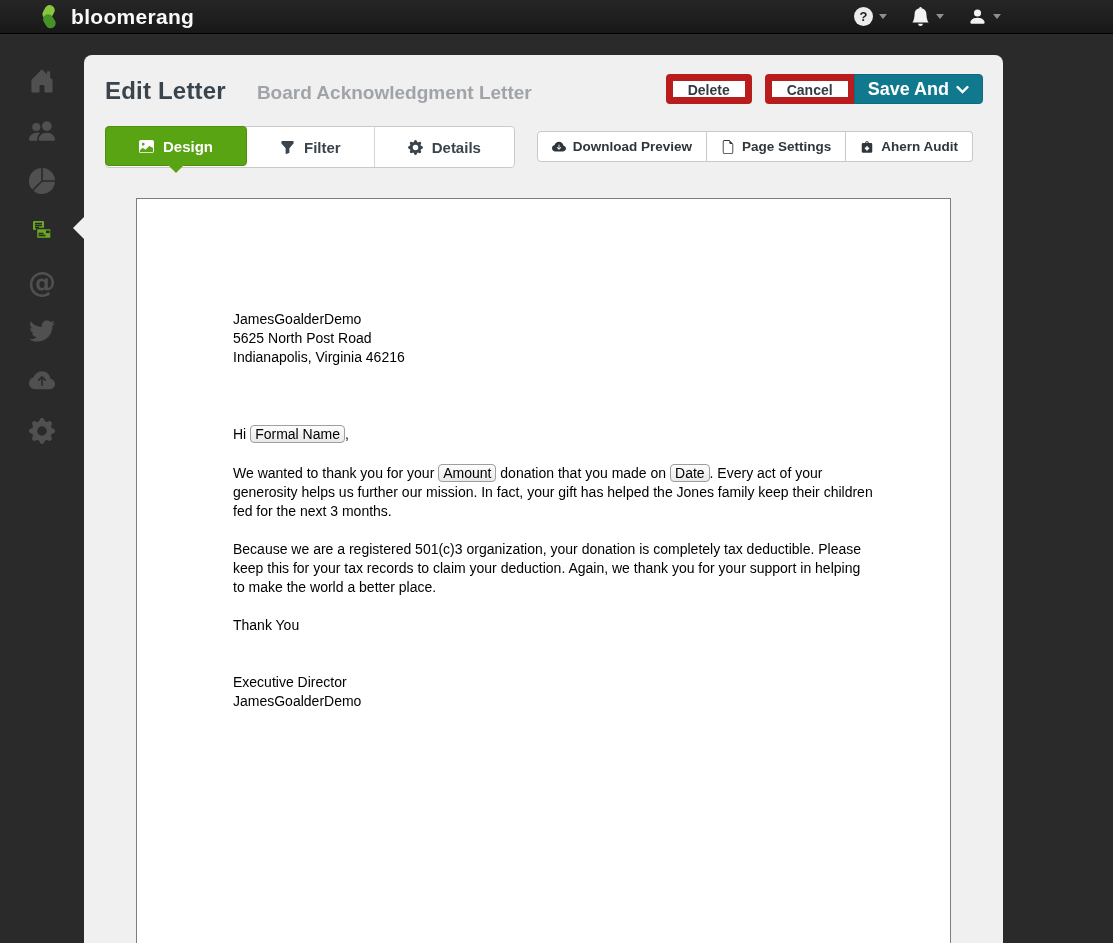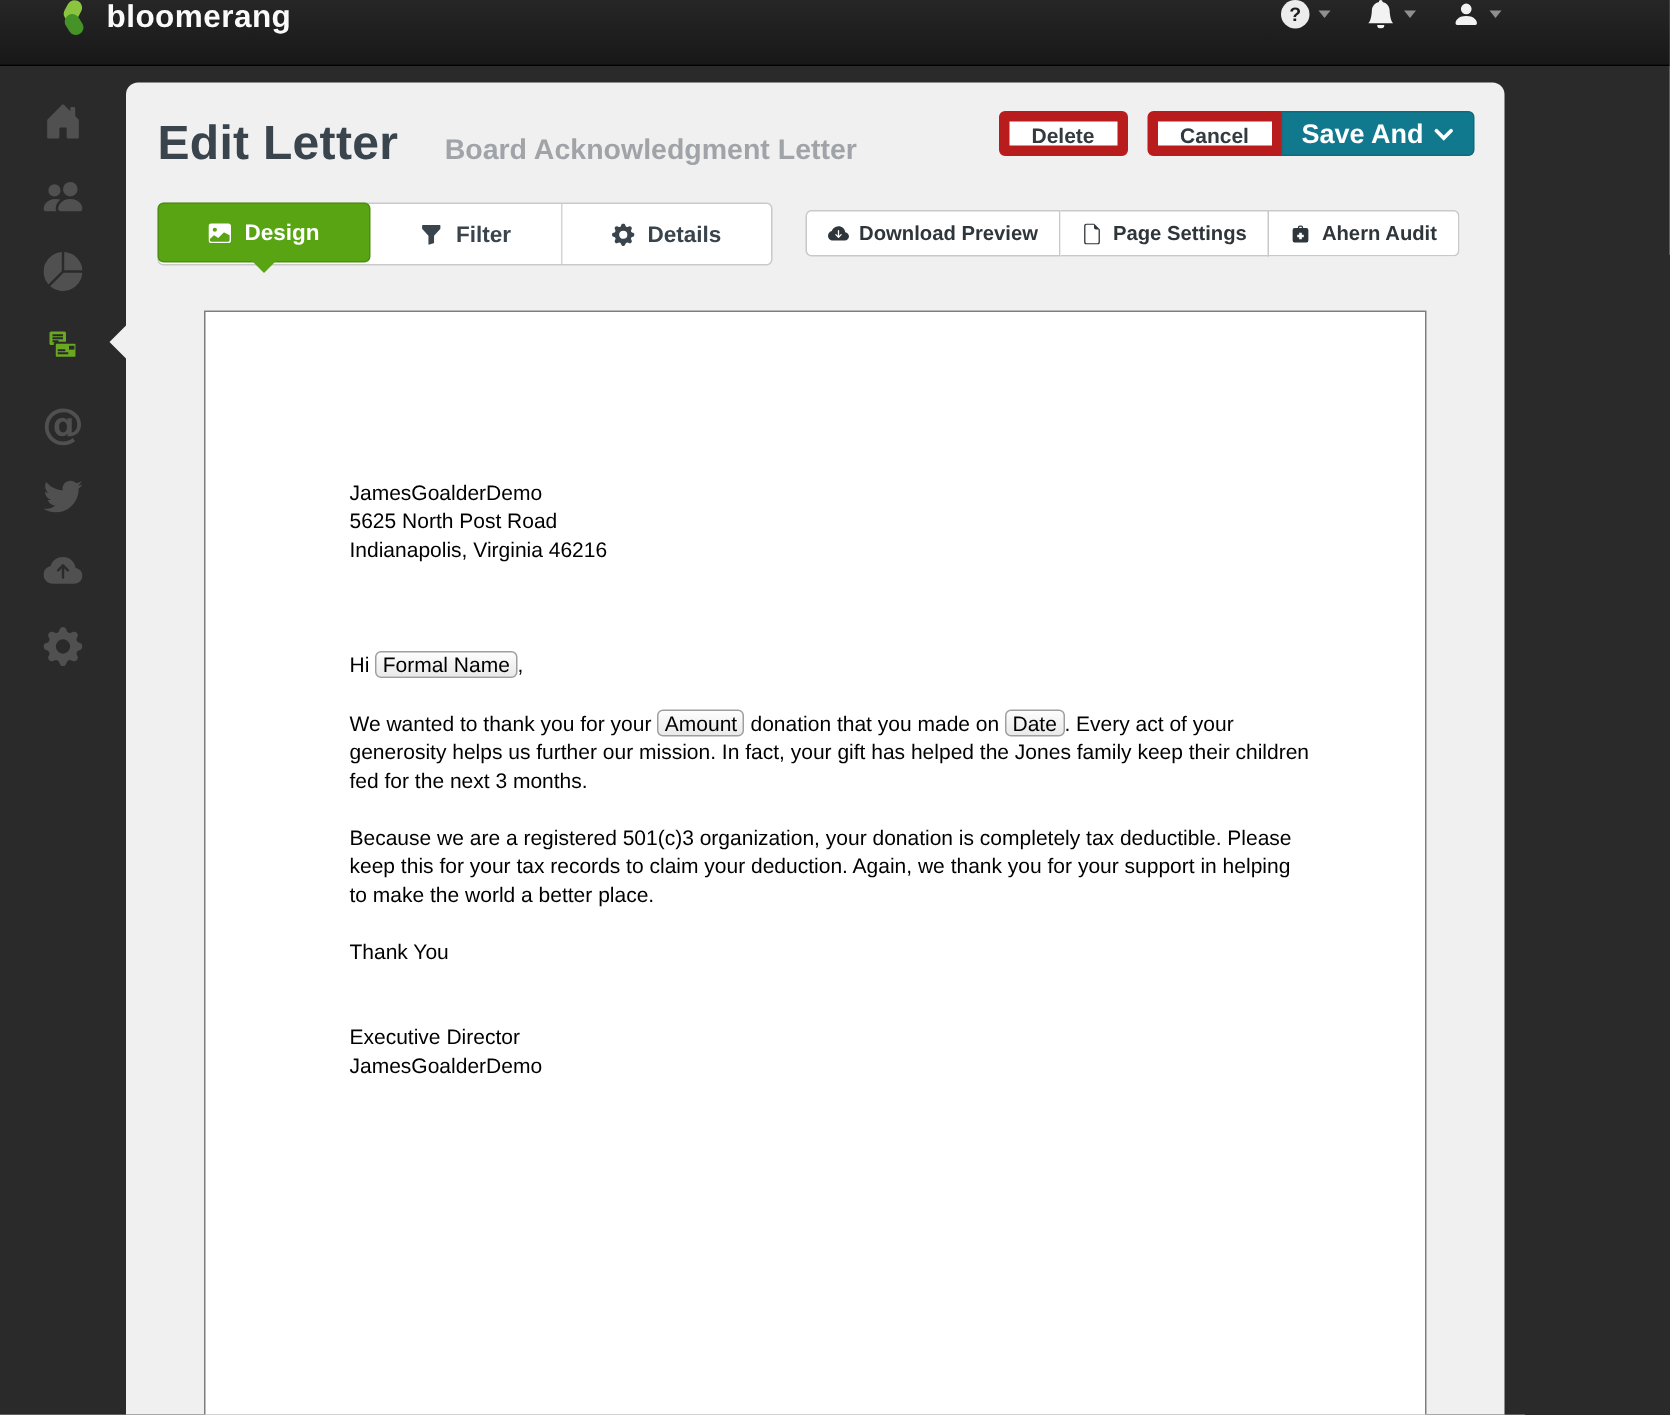--- a/index.html
+++ b/index.html
@@ -1,22 +1,22 @@
 <!DOCTYPE html>
 <html><head>
 <meta charset="utf-8">
 <style>
   * { margin:0; padding:0; box-sizing:border-box; }
   html,body { width:1113px; height:943px; overflow:hidden; background:#2a2a2a;
               font-family:"Liberation Sans", sans-serif; }
 
   
-  .topbar { position:absolute; left:0; top:0; width:1113px; height:44px;
+  .topbar { position:absolute; left:0; top:0; width:1113px; height:34px;
             background:linear-gradient(#262626,#181818); border-bottom:1px solid #000;
-            display:flex; align-items:flex-start; z-index:30; }
+            display:flex; align-items:center; z-index:30; }
   .brand { display:flex; align-items:center; margin-left:38px; cursor:pointer; }
   .brand svg { width:22px; height:24px; }
   .brand-text { color:#fafafa; font-size:21px; font-weight:600; letter-spacing:.3px; margin-left:11px; }
   .topbar-right { margin-left:auto; margin-right:112px; display:flex; align-items:center; gap:24px; }
   .topbar-item { display:flex; align-items:center; gap:6px; cursor:pointer; }
   .help-circle { width:19px; height:19px; border-radius:50%; background:#ececec; color:#1d1d1d;
                  font-size:13px; font-weight:700; text-align:center; line-height:19px; }
   .caret { width:0; height:0; border:4px solid transparent; border-top:5px solid #8f8f8f; margin-top:4px; }
   .topbar-item svg { fill:#f2f2f2; }
 
@@ -31,21 +31,21 @@
 
   
   .panel { position:absolute; left:84px; top:55px; width:919px; height:888px;
            background:#f0f0f0; border-radius:8px 8px 0 0; overflow:hidden; z-index:10; }
   .nav-pointer { position:absolute; left:73px; top:217px; width:0; height:0; z-index:20;
                  border-top:11px solid transparent; border-bottom:11px solid transparent;
                  border-right:11px solid #f0f0f0; }
 
   
   .panel-header { display:flex; align-items:baseline; padding:22px 20px 0 21px; }
-  .page-title { font-size:32px; font-weight:700; color:#39444d; letter-spacing:.2px; }
+  .page-title { font-size:24px; font-weight:700; color:#39444d; letter-spacing:.2px; }
   .subtitle { font-size:19px; font-weight:600; color:#a0a4a8; margin-left:31px; }
   .header-actions { margin-left:auto; display:flex; align-items:center; align-self:flex-start; margin-top:-3px; }
   .btn { height:30px; padding:1px 15px; font-family:"Liberation Sans",sans-serif; font-size:14px; font-weight:600;
          color:#333a40; background:#fff; border:7px solid #b91c1c; border-radius:4px; cursor:pointer; }
   .btn-delete { margin-right:13px; }
   .btn-cancel { border-radius:4px 0 0 4px; }
   .btn-save { height:30px; padding:0 13px; font-size:18px; font-weight:700; color:#fff; background:#11798e;
               border:1px solid #0e6a7d; border-radius:0 4px 4px 0; margin-left:-1px; cursor:pointer;
               display:inline-flex; align-items:center; gap:7px; }
   .btn-save svg { margin-top:2px; }

